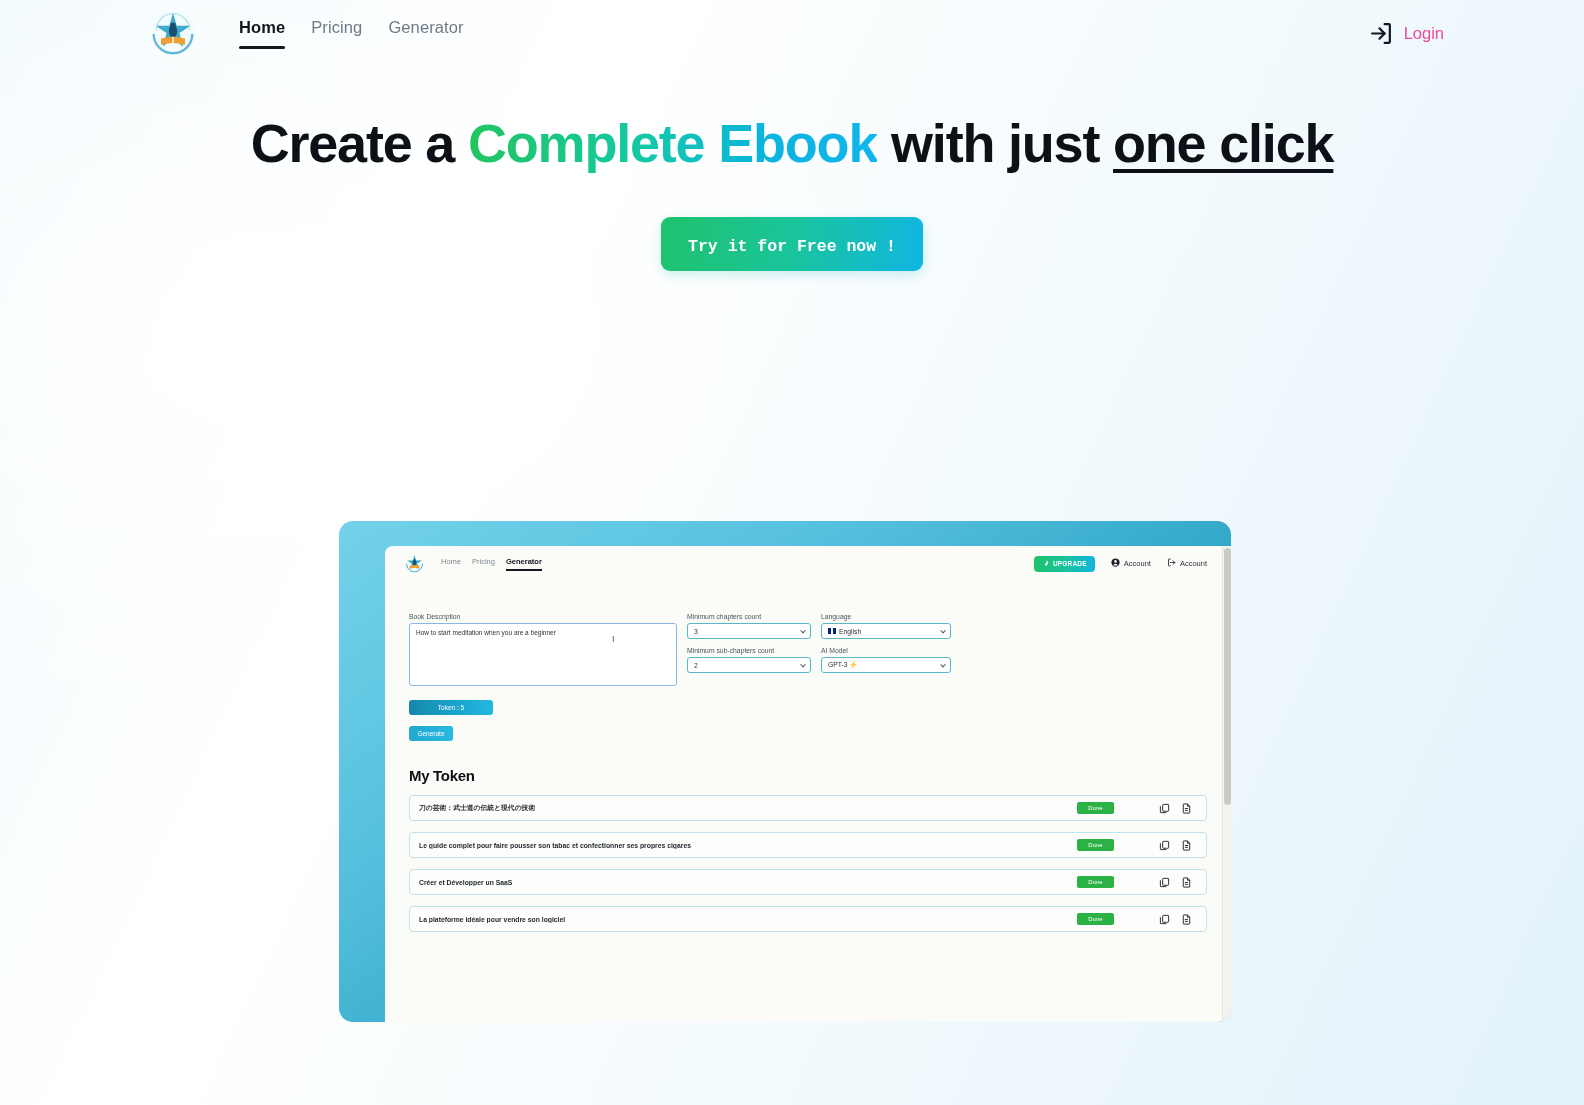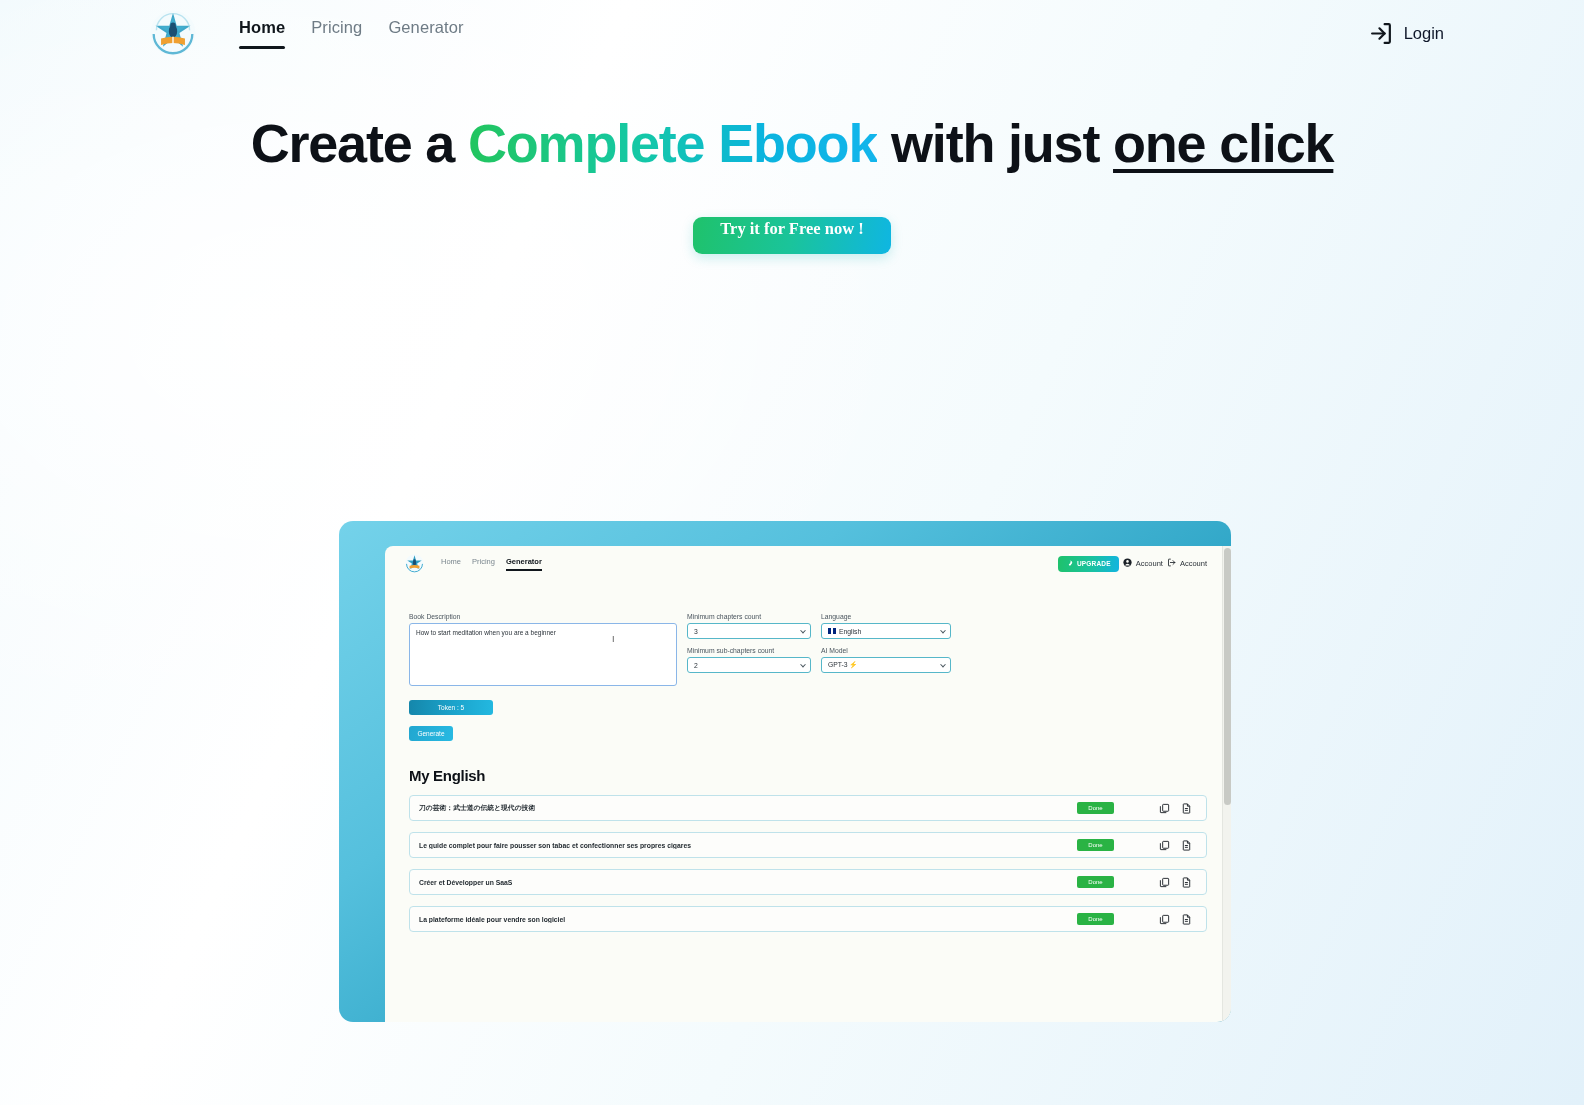--- a/index.html
+++ b/index.html
@@ -62,21 +62,21 @@
     height: 3px;
     background: #10161c;
     border-radius: 2px;
   }
   .login {
     margin-left: auto;
     display: flex;
     align-items: center;
     gap: 10px;
     font-size: 16.5px;
-    color: #0f172a;
+    color: #ec4899;
     cursor: pointer;
   }
   .login svg { display: block; }
 
   
   .hero {
     text-align: center;
     margin-top: 48px;
   }
   h1.headline {
@@ -101,27 +101,27 @@
   .subhead {
     margin-top: 26px;
     font-size: 22.5px;
     line-height: 1.38;
     color: #5d6b76;
     font-weight: 400;
   }
   .cta-wrap { margin-top: 44px; }
   .cta {
     display: inline-block;
-    padding: 2px 27px 15px;
+    padding: 20px 27px 15px;
     border: none;
     border-radius: 9px;
     color: #fff;
     font-size: 16.5px;
     font-weight: bold;
-    font-family: Liberation Serif, serif;
+    font-family: Liberation Mono, monospace;
     cursor: pointer;
     background: linear-gradient(100deg, #1fc26b 0%, #1ac49b 50%, #0fb6e2 100%);
     box-shadow: 0 4px 12px rgba(22,180,180,.22);
   }
 
   
   .mockup-frame {
     position: absolute;
     left: 339px;
     top: 521px;
@@ -177,21 +177,21 @@
   .m-nav-link.active { color: #10161c; font-weight: bold; }
   .m-nav-link.active::after {
     content: "";
     position: absolute; left: 0; right: 0; bottom: 0;
     height: 1.5px; background: #10161c;
   }
   .m-nav-right {
     margin-left: auto;
     display: flex;
     align-items: center;
-    gap: 4px;
+    gap: 16px;
     padding-left: 27px;
   }
   .m-upgrade {
     display: flex; align-items: center; gap: 4px;
     background: linear-gradient(95deg, #1fc26b 0%, #19c29f 55%, #12b4e0 100%);
     color: #fff;
     font-size: 6.5px;
     font-weight: bold;
     padding: 4px 8px;
     border-radius: 4px;
@@ -493,21 +493,21 @@
               <span>GPT-3 ⚡</span>
               <span class="m-chev"></span>
             </div>
           </div>
         </div>
       </div>
 
       <div class="m-token">Token : 5</div>
       <button class="m-generate">Generate</button>
 
-      <div class="m-h2">My English</div>
+      <div class="m-h2">My Token</div>
 
       <div class="m-list">
 
         <div class="m-row">
           <span class="m-row-title">刀の芸術：武士道の伝統と現代の技術</span>
           <span class="m-badge">Done</span>
           <span class="m-row-icons">
             <span>
               <svg width="11" height="11" viewBox="0 0 24 24" fill="none" stroke="#1a2026" stroke-width="2">
                 <rect x="8" y="3" width="13" height="15" rx="1.5"></rect>

